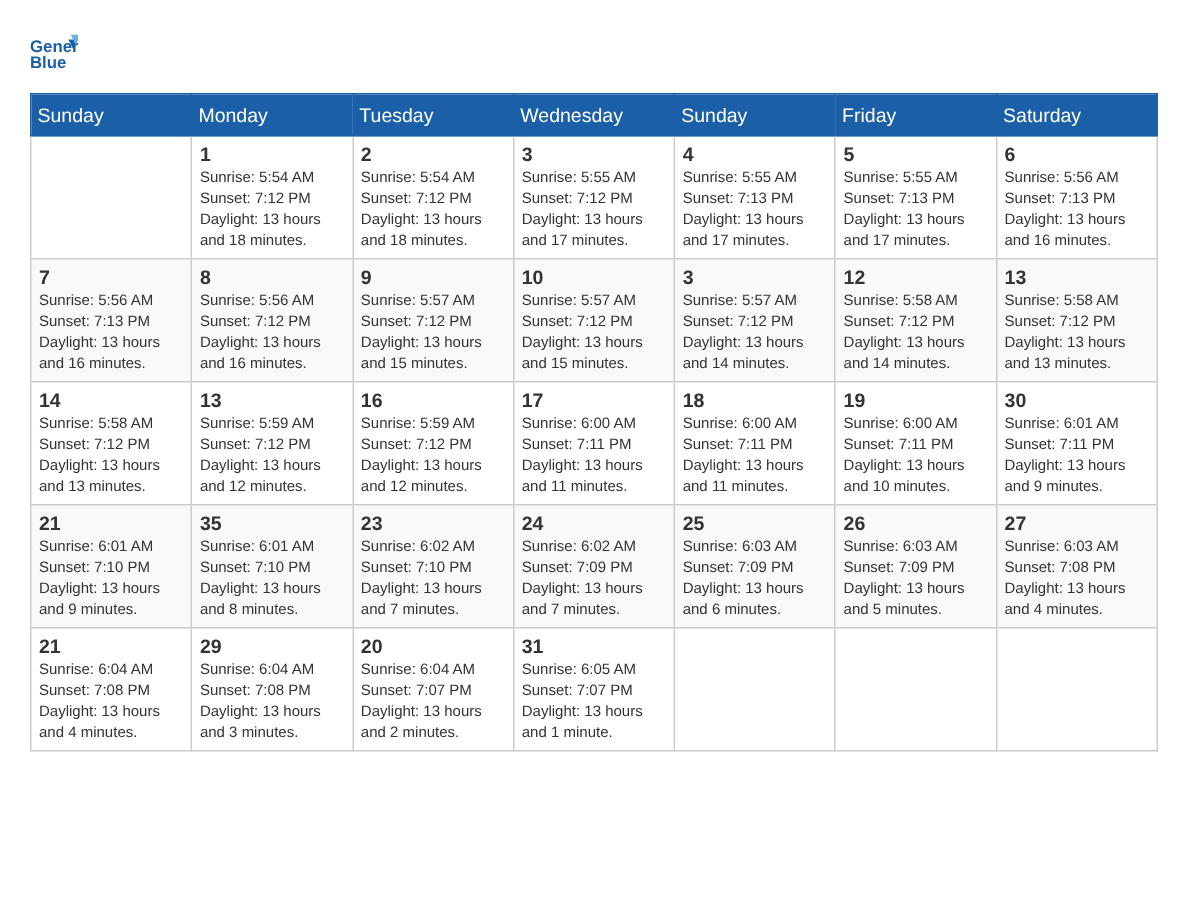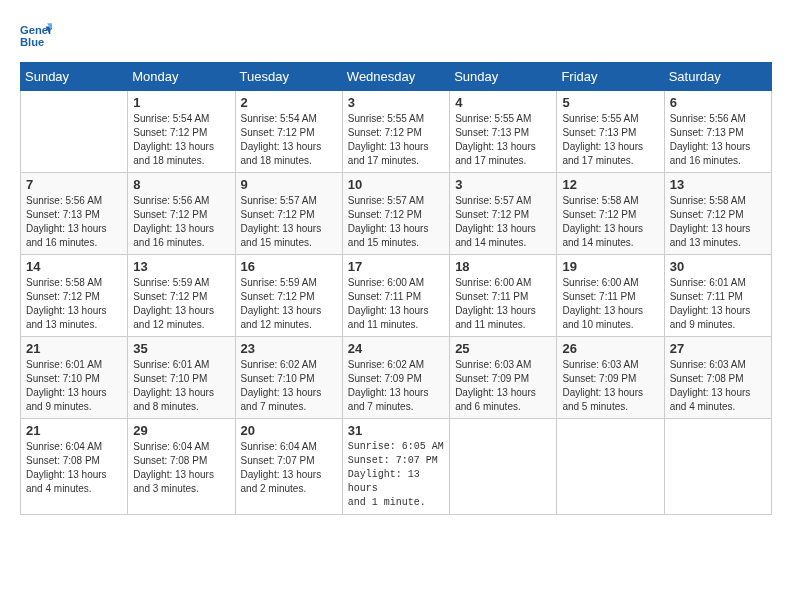--- a/index.html
+++ b/index.html
@@ -341,21 +341,21 @@
         </td>
         <td>
           <span class="day-number">20</span>
           <div class="day-info" style="white-space: pre-line;">Sunrise: 6:04 AM
 Sunset: 7:07 PM
 Daylight: 13 hours
 and 2 minutes.</div>
         </td>
         <td>
           <span class="day-number">31</span>
-          <div class="day-info" style="white-space: pre-line; font-family: Liberation Mono, monospace;">Sunrise: 6:05 AM
+          <div class="day-info" style="white-space: pre-line;">Sunrise: 6:05 AM
 Sunset: 7:07 PM
 Daylight: 13 hours
 and 1 minute.</div>
         </td>
         <td class="empty-cell"></td>
         <td class="empty-cell"></td>
         <td class="empty-cell"></td>
       </tr>
     </tbody>
 </table>

